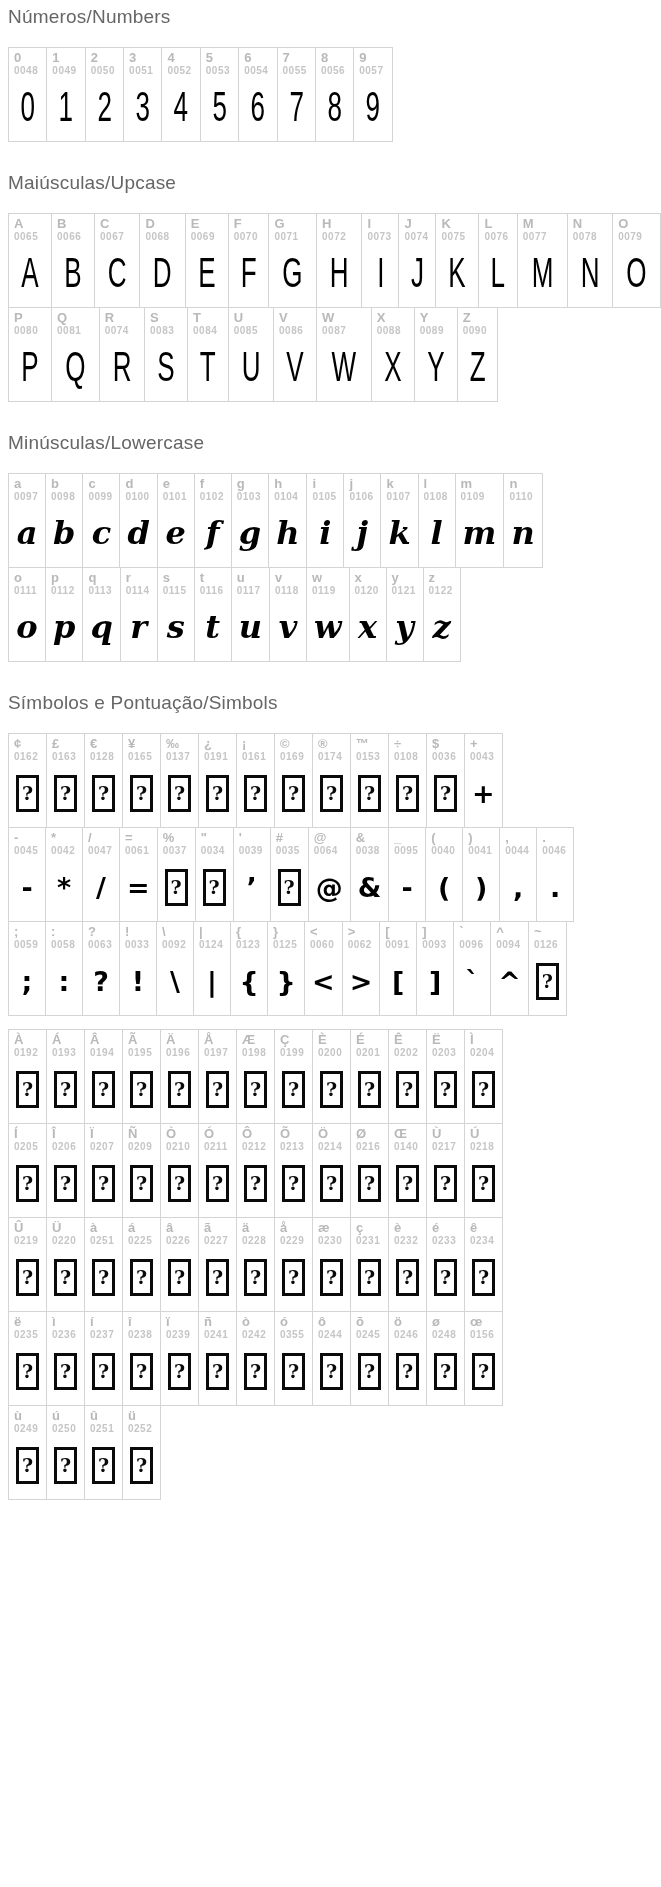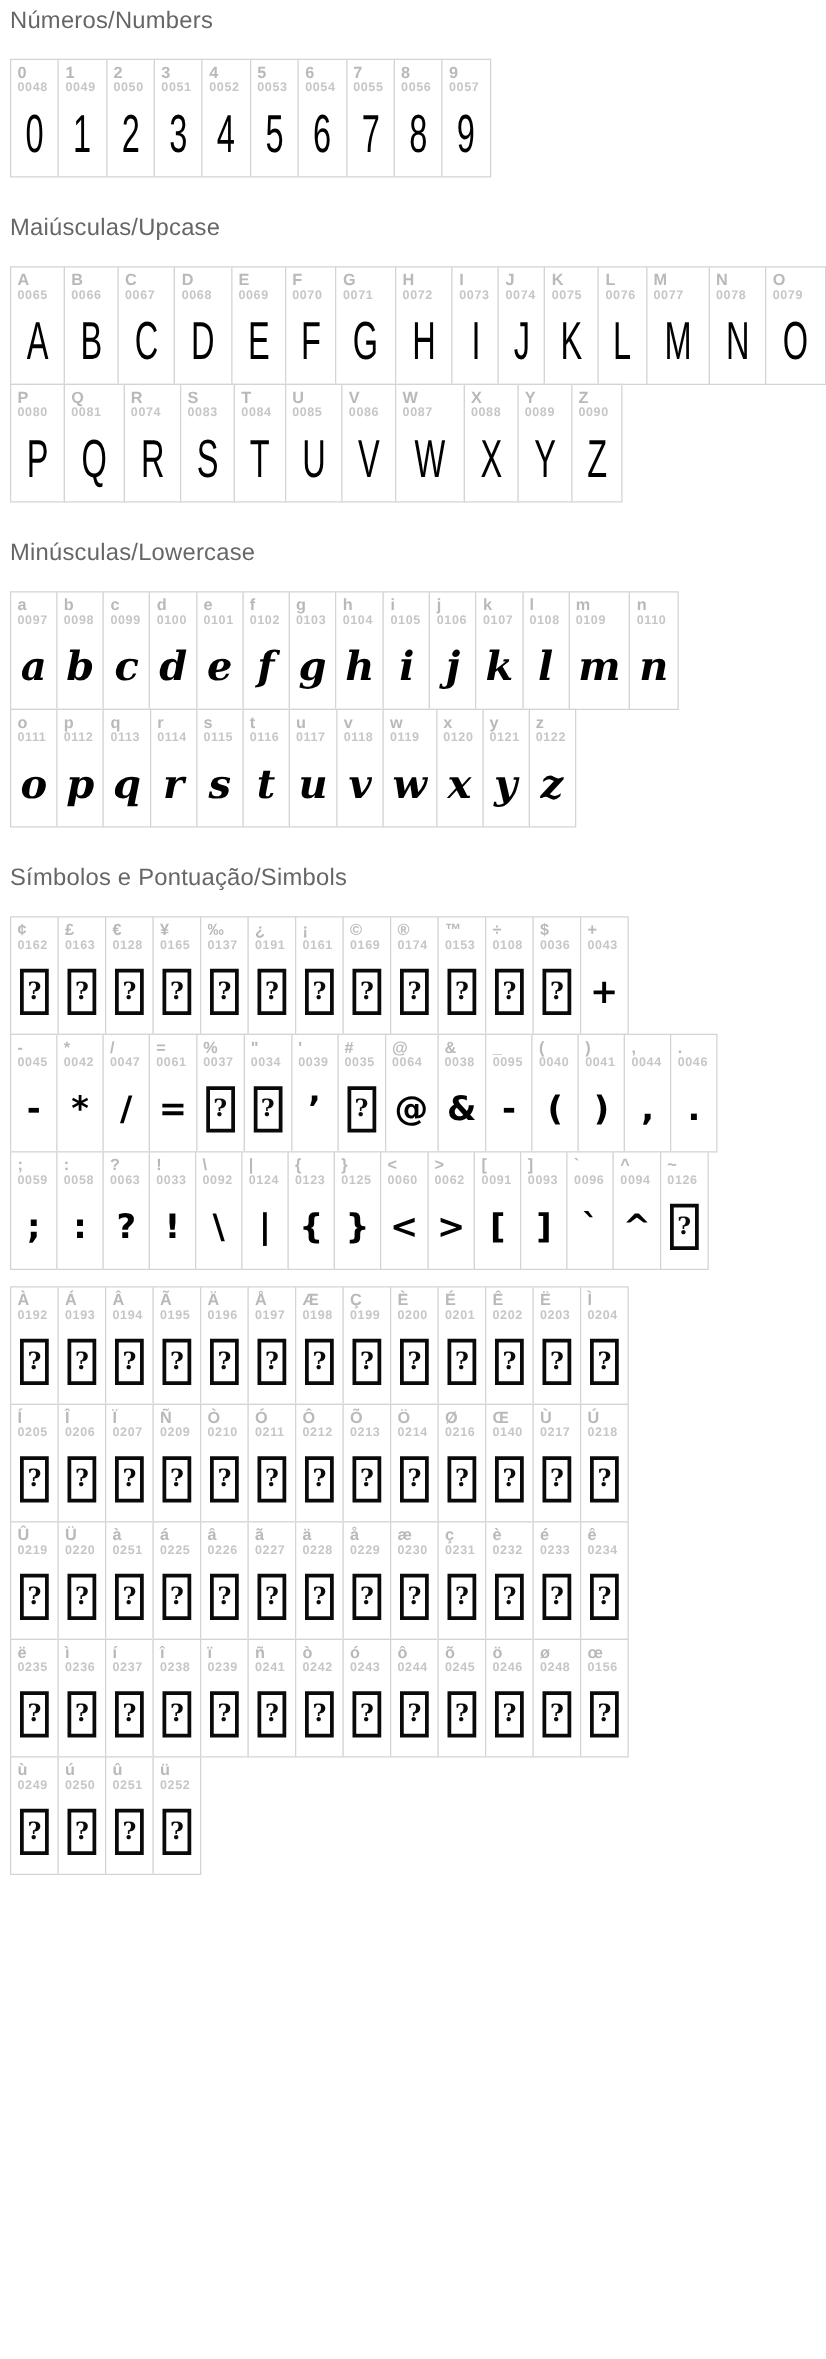--- a/index.html
+++ b/index.html
@@ -1126,21 +1126,21 @@
         </div>
         <div class="cell">
           <span class="cell-label">ò</span>
           <span class="cell-code">0242</span>
           <span class="cell-glyph">
             <span class="notdef">?</span>
           </span>
         </div>
         <div class="cell">
           <span class="cell-label">ó</span>
-          <span class="cell-code">0243</span>
+          <span class="cell-code">0355</span>
           <span class="cell-glyph">
             <span class="notdef">?</span>
           </span>
         </div>
         <div class="cell">
           <span class="cell-label">ô</span>
           <span class="cell-code">0244</span>
           <span class="cell-glyph">
             <span class="notdef">?</span>
           </span>

